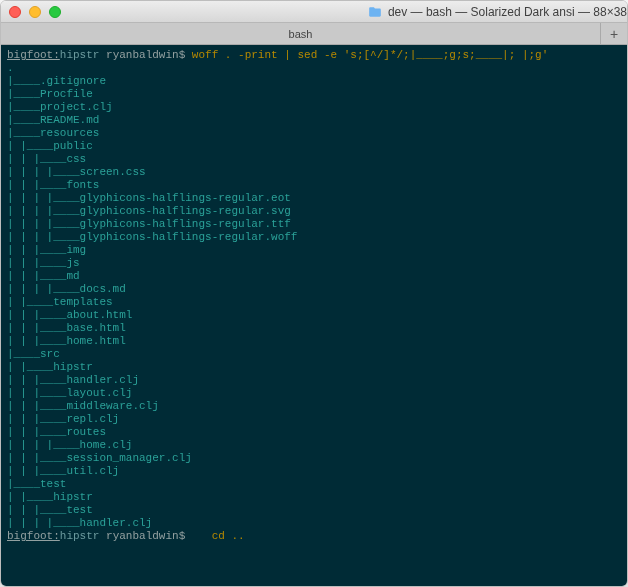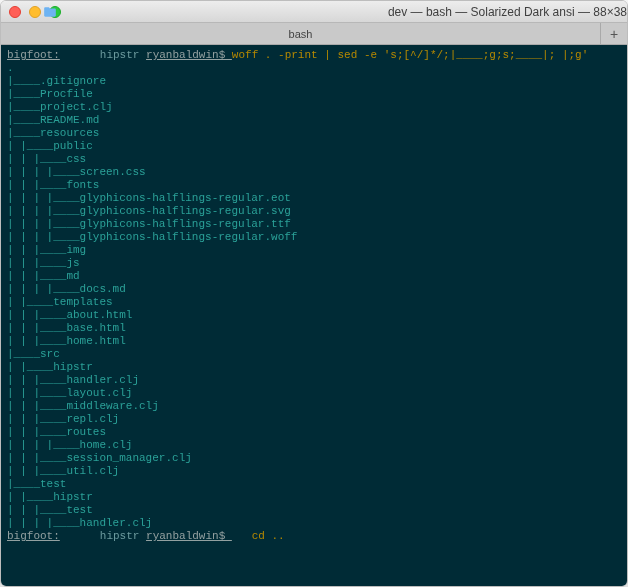--- a/index.html
+++ b/index.html
@@ -42,21 +42,21 @@
     .lt-max { background: #28c940; border: 1px solid #1dad2b; }
     .title-center {
       position: absolute;
       left: 0; right: 0;
       text-align: center;
       font-size: 12px;
       color: #3f3f3f;
       pointer-events: none;
       display: flex;
       gap: 6px;
-      justify-content: space-between;
+      justify-content: flex-end;
       align-items: center;
       margin-left: 42px;
     }
     .folder-icon svg { width: 14px; height: 14px; display: block; }
     .tabbar {
       height: 22px;
       background: linear-gradient(#cfcfcf, #bdbdbd);
       display: flex;
       align-items: stretch;
       border-bottom: 1px solid #a9a9a9;
@@ -87,22 +87,22 @@
       background: #002b36;
       color: #839496;
       font-family: Menlo, Monaco, "Courier New", monospace;
       font-size: 11px;
       line-height: 13px;
       padding: 4px 6px;
       overflow: hidden;
       white-space: pre;
     }
     .host { color: #93a1a1; text-decoration: underline; }
-    .dir { color: #6c9b9f; margin-left: 40px; }
-    .dollar { color: #93a1a1; text-decoration: underline; }
+    .dir { color: #6c9b9f; }
+    .dollar { color: #93a1a1; }
     .cmd { color: #b58900; }
     .tree { color: #2aa198; }
     .line { white-space: pre; }
   </style>
 </head>
 <body>
 
 <div class="window">
 
   <div class="titlebar">

